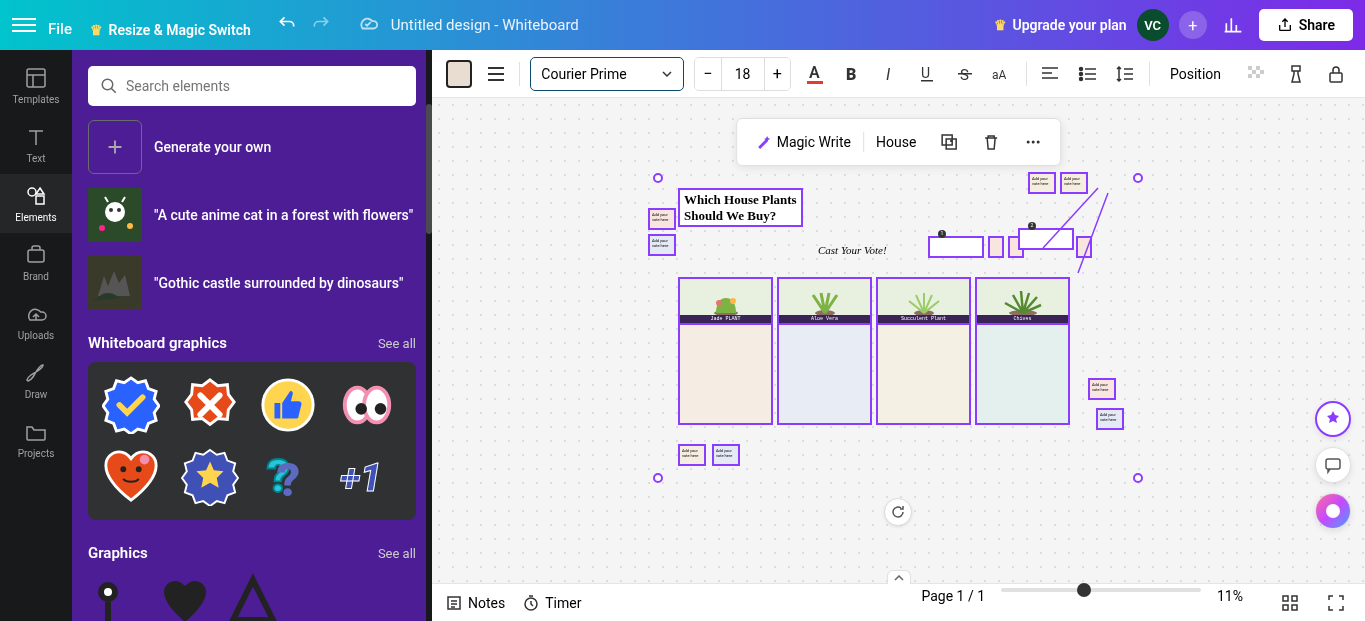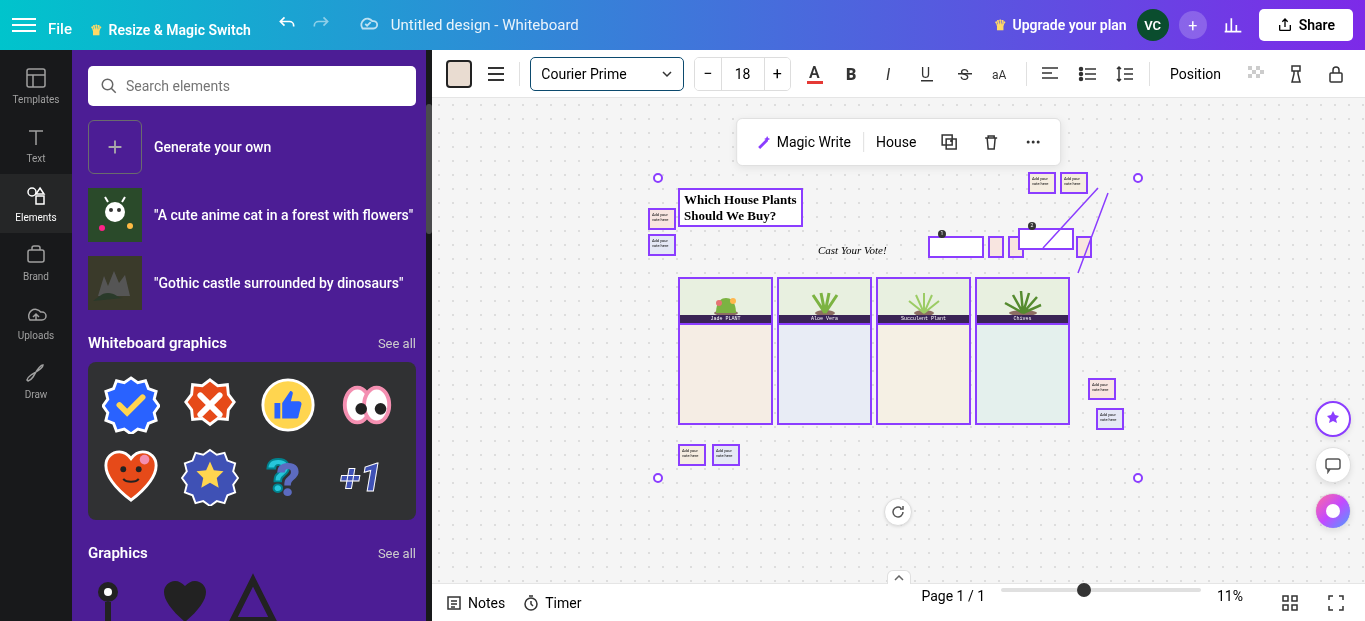--- a/index.html
+++ b/index.html
@@ -191,20 +191,26 @@
         <path d="M18 10h-1.3A6 6 0 106 18h12a4 4 0 000-8z"></path>
         <path d="M12 12v6M9 15l3-3 3 3"></path>
       </svg>
     <span class="rail-label">Uploads</span>
   </div>
   <div class="rail-item">
     <svg viewBox="0 0 24 24" fill="none" stroke="currentColor" stroke-width="1.5">
         <path d="M4 20s3-1 5-4c2-3 6-12 10-12 0 4-9 8-12 10-3 2-4 5-4 5z"></path>
       </svg>
     <span class="rail-label">Draw</span>
+  </div>
+  <div class="rail-item">
+    <svg viewBox="0 0 24 24" fill="none" stroke="currentColor" stroke-width="1.5">
+        <path d="M3 7h5l2 3h11v9a1 1 0 01-1 1H4a1 1 0 01-1-1V7z"></path>
+      </svg>
+    <span class="rail-label">Projects</span>
   </div>
 </div>
 
 <div class="side-panel">
   <div class="search-box">
     <svg width="18" height="18" viewBox="0 0 24 24" fill="none" stroke="#666" stroke-width="2">
         <circle cx="10" cy="10" r="7"></circle>
         <path d="M21 21l-6-6"></path>
       </svg>
     <input type="text" placeholder="Search elements" style="">

